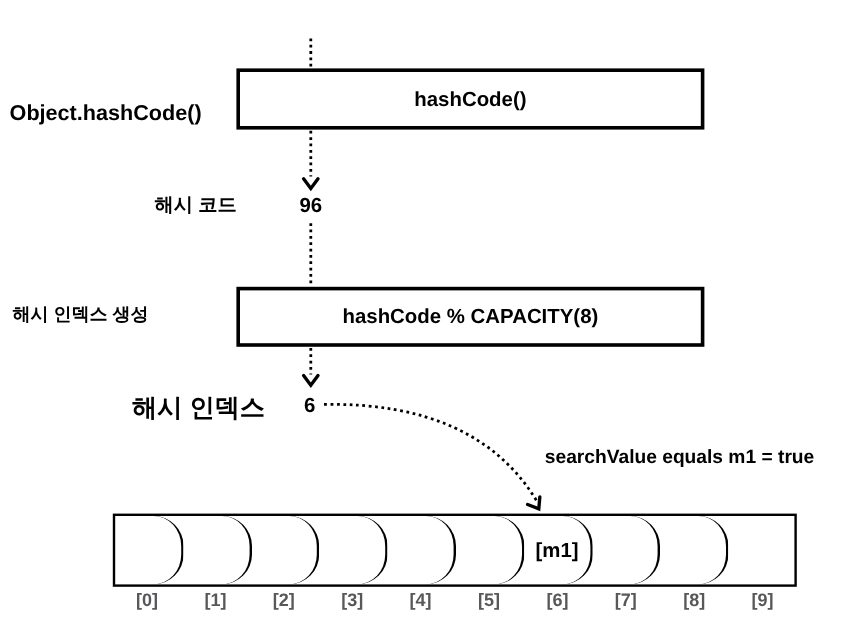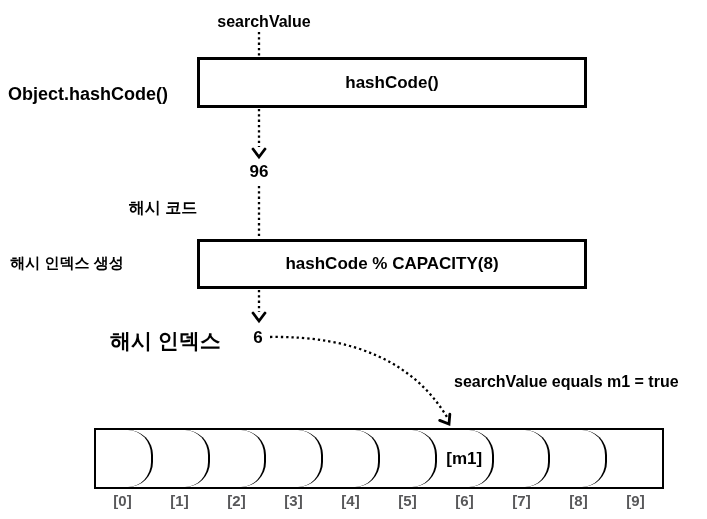--- a/index.html
+++ b/index.html
@@ -34,21 +34,21 @@
     align-items: center;
     justify-content: center;
     font-weight: 700;
     font-size: 17px;
   }
   .box-hashcode   { left: 197px; top: 57px;  width: 390px; height: 51px; }
   .box-hashindex  { left: 197px; top: 239px; width: 390px; height: 50px; }
 
   .lbl-searchvalue   { left: 180px; top: 13px;  width: 168px; font-size: 16px; }
   .lbl-objhashcode   { left: 8px;   top: 64px;  width: 162px; font-size: 18px; margin-top: 20px; }
-  .lbl-hashcode-kr   { left: 113px; top: 163px; width: 100px; font-size: 16px; margin-top: 36px; }
+  .lbl-hashcode-kr   { left: 113px; top: 163px; width: 100px; font-size: 16px; }
   .lbl-hashcode-val  { left: 234px; top: 162px; width: 50px;  font-size: 17px; }
   .lbl-hashidxgen-kr { left: 6px;   top: 254px; width: 122px; font-size: 15px; }
   .lbl-hashindex-kr  { left: 110px; top: 329px; width: 100px; font-size: 21px; }
   .lbl-hashindex-val { left: 238px; top: 328px; width: 40px;  font-size: 17px; }
   .lbl-equals        { left: 454px; top: 373px; width: 252px; font-size: 16px; }
 
   .hash-array {
     position: absolute;
     left: 94px; top: 428px;
     width: 570px; height: 61px;
@@ -96,21 +96,20 @@
       <path d="M 259 290 L 259 312"></path>
       <path d="M 270 337 Q 397 335 447 417"></path>
     </g>
     <g stroke="#000000" fill="none" stroke-width="2.8" stroke-linecap="round" stroke-linejoin="miter">
       <path d="M 253 149 L 259 157 L 265 149"></path>
       <path d="M 253 313 L 259 321 L 265 313"></path>
       <path transform="translate(449,424) rotate(-32)" d="M -6 -8 L 0 0 L 6 -8"></path>
     </g>
   </svg>
 
-  <div class="lbl lbl-searchvalue center">searchValue</div>
 
   <div class="lbl lbl-objhashcode">Object.hashCode()</div>
   <div class="flowbox box-hashcode">
     <span>hashCode()</span>
   </div>
 
   <div class="lbl lbl-hashcode-kr center">해시 코드</div>
   <div class="lbl lbl-hashcode-val center">96</div>
 
   <div class="lbl lbl-hashidxgen-kr center">해시 인덱스 생성</div>

